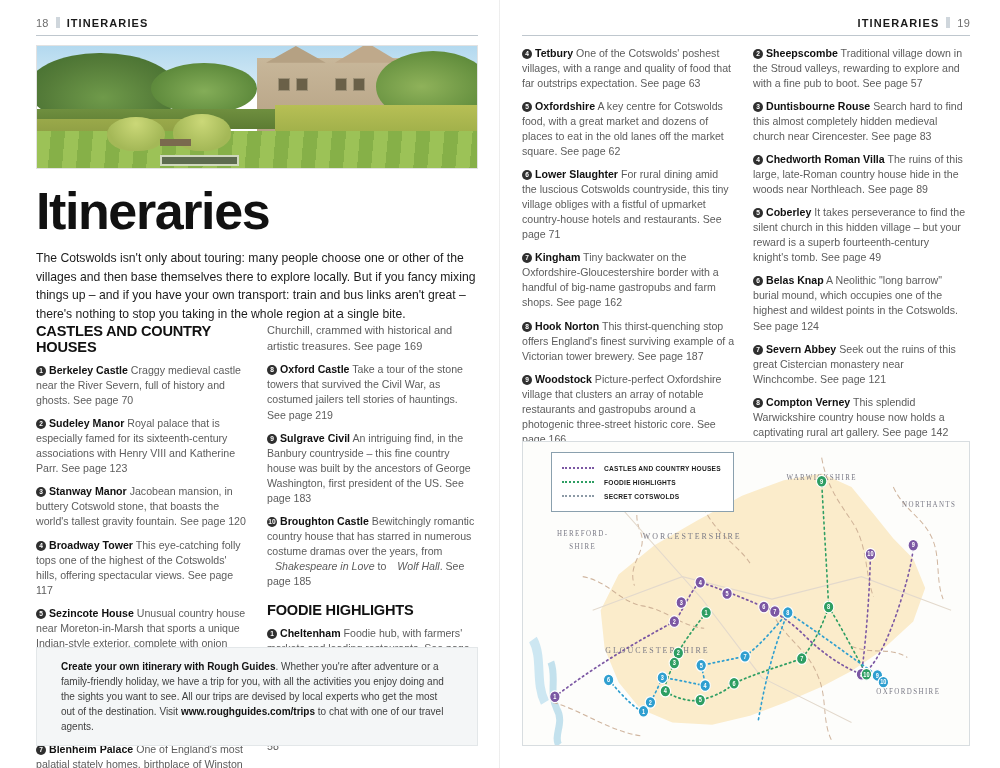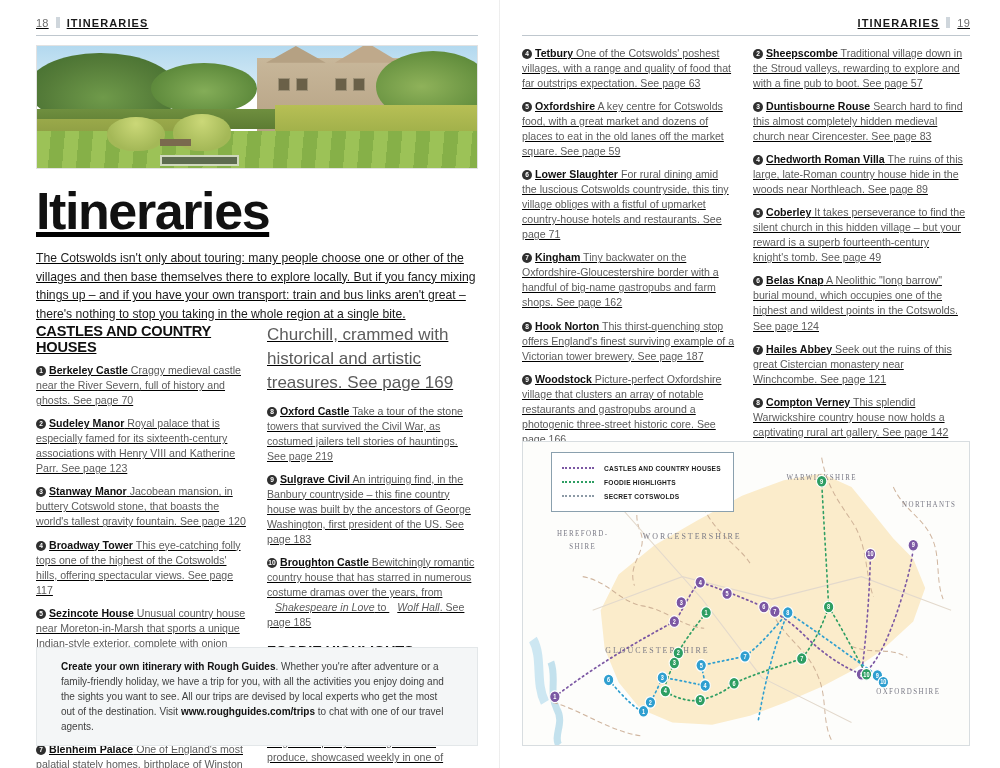--- a/index.html
+++ b/index.html
@@ -3,21 +3,21 @@
 <meta charset="utf-8">
 <style>
   * { box-sizing: border-box; margin: 0; padding: 0; }
   body {
     width: 1000px; height: 768px;
     background: #ffffff;
     font-family: "Liberation Sans", sans-serif;
     overflow: hidden;
     position: relative;
   }
-  .spread { display: flex; width: 1000px; height: 684px; text-decoration: underline; }
+  .spread { display: flex; width: 1000px; height: 684px; }
   .page { position: relative; height: 768px; background: #fff; }
   .page-left  { width: 500px; padding: 14px 22px 0 36px; }
   .page-right { width: 500px; padding: 14px 30px 0 22px; }
   .gutter {
     position: absolute; left: 499px; top: 0; width: 2px; height: 768px;
     background: linear-gradient(to right,#e9e9e9,#fbfbfb);
   }
 
   
   .runhead { display: flex; align-items: center; height: 17px; }
@@ -104,21 +104,21 @@
     margin-bottom: 8px; text-align: left;
   }
   .entry .nm { color: #111; font-weight: 700; }
   .entry em { font-style: italic; margin-left: 8px; }
   .bullet {
     display: inline-block; width: 10px; height: 10px; border-radius: 50%;
     background: #2f2f2f; color: #fff; font-size: 6.6px; font-weight: 700;
     line-height: 10px; text-align: center; vertical-align: 1px;
     margin-right: 3px; letter-spacing: 0;
   }
-  .cont { font-size: 17px; line-height: 1.42; color:#5c5c5c; margin-bottom: 8px; }
+  .cont { font-size: 11px; line-height: 1.42; color:#5c5c5c; margin-bottom: 8px; }
 
   
   .promo {
     position: absolute; left: 36px; right: 22px; bottom: 22px;
     background: #f4f6f7; border: 1px solid #e3e7e9;
     padding: 11px 24px;
     font-size: 10px; line-height: 1.5; color: #3f3f3f;
   }
   .promo b { color: #111; }
 
@@ -272,21 +272,21 @@
     </div>
     <div class="head-rule"></div>
 
     <div class="rcols" style="margin-top:10px;">
       <div class="rcol">
         <div id="rc1">
             <p class="entry">
       <span class="bullet">4</span><span class="nm">Tetbury</span><span> One of the Cotswolds' poshest villages, with a range and quality of food that far outstrips expectation. See page 63</span>
     </p>
             <p class="entry">
-      <span class="bullet">5</span><span class="nm">Oxfordshire</span><span> A key centre for Cotswolds food, with a great market and dozens of places to eat in the old lanes off the market square. See page 59</span>
+      <span class="bullet">5</span><span class="nm">Oxfordshire</span><span> A key centre for Cotswolds food, with a great market and dozens of places to eat in the old lanes off the market square. See page 62</span>
     </p>
             <p class="entry">
       <span class="bullet">6</span><span class="nm">Lower Slaughter</span><span> For rural dining amid the luscious Cotswolds countryside, this tiny village obliges with a fistful of upmarket country-house hotels and restaurants. See page 71</span>
     </p>
             <p class="entry">
       <span class="bullet">7</span><span class="nm">Kingham</span><span> Tiny backwater on the Oxfordshire-Gloucestershire border with a handful of big-name gastropubs and farm shops. See page 162</span>
     </p>
             <p class="entry">
       <span class="bullet">8</span><span class="nm">Hook Norton</span><span> This thirst-quenching stop offers England's finest surviving example of a Victorian tower brewery. See page 187</span>
     </p>
@@ -315,21 +315,21 @@
             <p class="entry">
       <span class="bullet">4</span><span class="nm">Chedworth Roman Villa</span><span> The ruins of this large, late-Roman country house hide in the woods near Northleach. See page 89</span>
     </p>
             <p class="entry">
       <span class="bullet">5</span><span class="nm">Coberley</span><span> It takes perseverance to find the silent church in this hidden village – but your reward is a superb fourteenth-century knight's tomb. See page 49</span>
     </p>
             <p class="entry">
       <span class="bullet">6</span><span class="nm">Belas Knap</span><span> A Neolithic "long barrow" burial mound, which occupies one of the highest and wildest points in the Cotswolds. See page 124</span>
     </p>
             <p class="entry">
-      <span class="bullet">7</span><span class="nm">Hailes Abbey</span><span> Seek out the ruins of this great Cistercian monastery near Winchcombe. See page 121</span>
+      <span class="bullet">7</span><span class="nm">Severn Abbey</span><span> Seek out the ruins of this great Cistercian monastery near Winchcombe. See page 121</span>
     </p>
             <p class="entry">
       <span class="bullet">8</span><span class="nm">Compton Verney</span><span> This splendid Warwickshire country house now holds a captivating rural art gallery. See page 142</span>
     </p>
             <p class="entry">
       <span class="bullet">9</span><span class="nm">Rollright Stones</span><span> A scattering of megalithic monuments in the silent fields outside Chipping Norton. See page 166</span>
     </p>
             <p class="entry">
       <span class="bullet">10</span><span class="nm">Minster Lovell</span><span> Hugely evocative ruins of a medieval country house, hidden away in this hard-to-spot village by the River Windrush. See page 158</span>
     </p>

